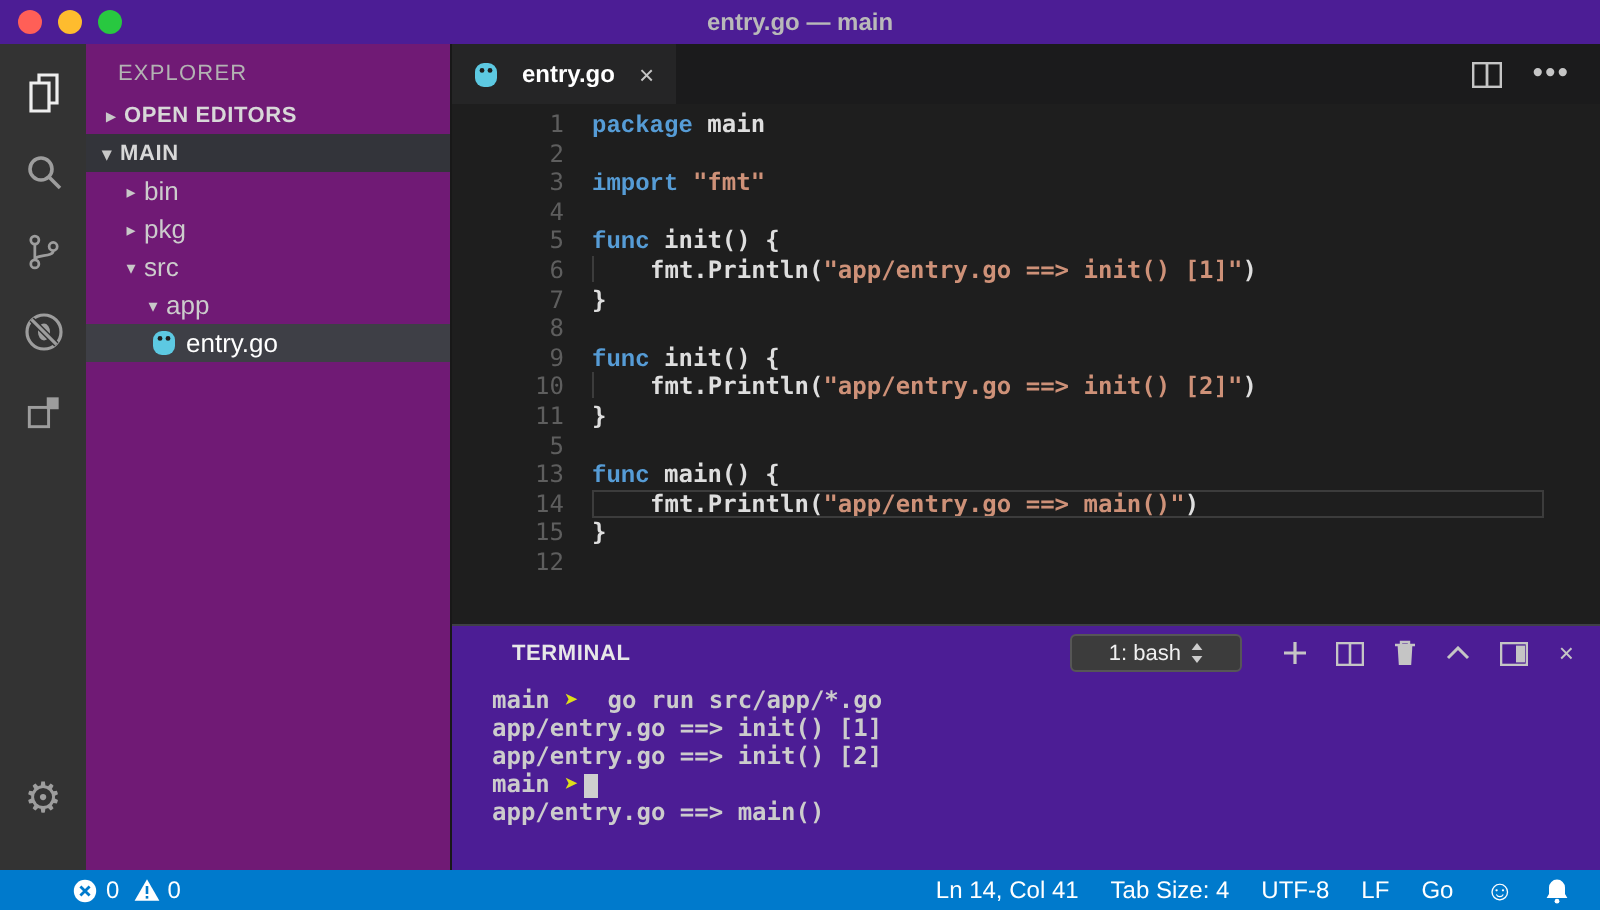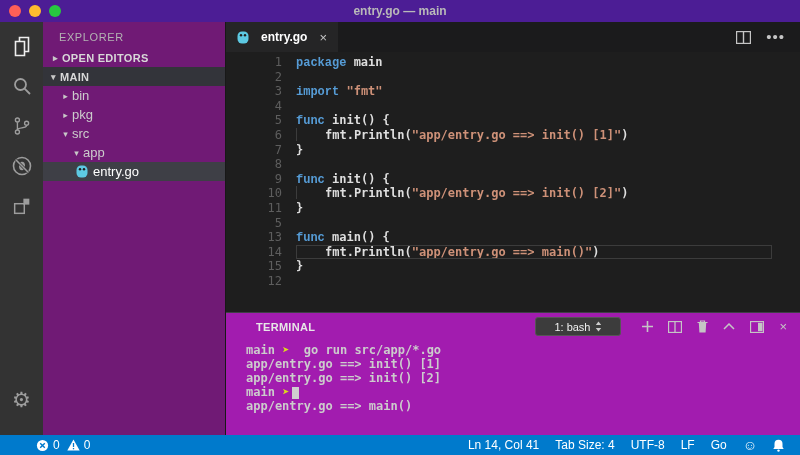--- a/index.html
+++ b/index.html
@@ -38,21 +38,21 @@
   .editor{flex:1;padding-top:3px;font:600 12px "DejaVu Sans Mono",monospace;overflow:hidden;}
   .cline{display:flex;height:14.6px;line-height:14.6px;white-space:pre;}
   .ln{width:70px;padding-right:14px;text-align:right;color:#5e5e5e;font-weight:400;flex:none;}
   .codewrap{flex:1;margin-right:28px;color:#d4d4d4;}
   .cline.current .codewrap{outline:1px solid #3c3c3c;outline-offset:-1px;}
   .tok.kw{color:#569cd6;font-family:Liberation Mono, monospace;}
   .tok.str{color:#ce9178;}
   .tok.id{color:#dedede;}
   .ig{display:inline-block;width:29px;height:13px;border-left:1px solid #3c3c3c;vertical-align:top;}
   
-  .panel{height:123px;flex:none;border-top:1px solid #3f3f46;display:flex;flex-direction:column;background:#a21caf;}
+  .panel{height:123px;flex:none;border-top:1px solid #3f3f46;display:flex;flex-direction:column;background:#4c1d95;}
   .panel-header{height:27px;flex:none;display:flex;align-items:center;justify-content:space-between;padding:0 13px 0 30px;}
   .ptitle{font-size:11px;font-weight:700;color:#e7e7e7;letter-spacing:.3px;}
   .ptools{display:flex;align-items:center;gap:15px;}
   .pdrop{height:19px;width:86px;background:#3c3c3c;border:1px solid #565656;border-radius:3px;
     display:flex;align-items:center;justify-content:space-between;padding:0 18px;font-size:11px;color:#f0f0f0;margin-right:6px;}
   .pclose{color:#c5c5c5;font-size:13px;}
   .term{flex:1;padding:3px 0 0 20px;font:600 12px "DejaVu Sans Mono",monospace;color:#cccccc;}
   .tline{height:14px;line-height:14px;white-space:pre;}
   .t{color:#cccccc;}
   .arrow{color:#dede1a;}

